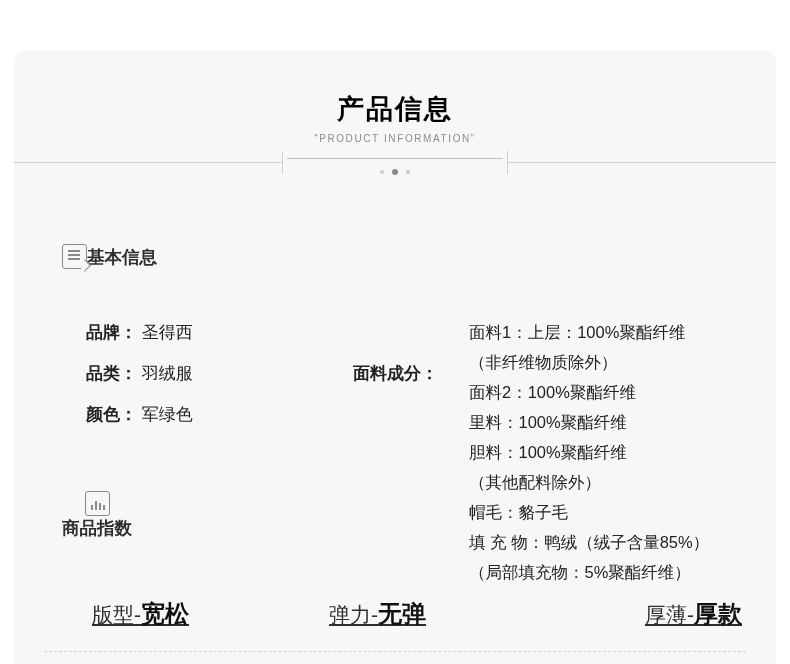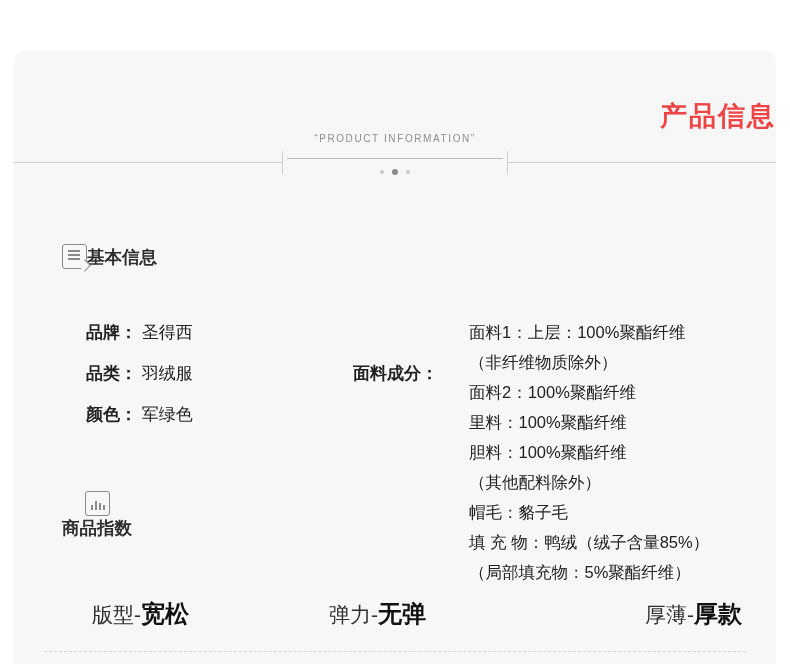--- a/index.html
+++ b/index.html
@@ -31,26 +31,25 @@
     left: 0;
     top: 40px;
     width: 100%;
     height: 125px;
   }
   .header-title {
     position: absolute;
     left: 0;
     top: 0;
     width: 100%;
-    text-align: right;
+    text-align: center;
     font-size: 27px;
     font-weight: bold;
-    color: #ef4444;
+    color: #000000;
     letter-spacing: 2px;
-    margin-top: 7px;
   }
   .header-sub {
     position: absolute;
     left: 0;
     top: 42px;
     width: 100%;
     text-align: center;
     font-size: 10px;
     color: #8d8d8d;
     letter-spacing: 1.6px;
@@ -193,20 +192,21 @@
     left: 48px;
     top: 547px;
     width: 680px;
     display: flex;
     align-items: baseline;
   }
   .index-item {
     font-size: 21px;
     color: #2e2e2e;
     white-space: nowrap;
+    text-decoration: underline;
   }
   .index-item .val {
     font-size: 24px;
     font-weight: bold;
     color: #111;
   }
   .ix-1 { width: 248px; text-align: left; padding-left: 30px; }
   .ix-2 { width: 222px; text-align: left; }
   .ix-3 { width: 210px; text-align: right; }
 

